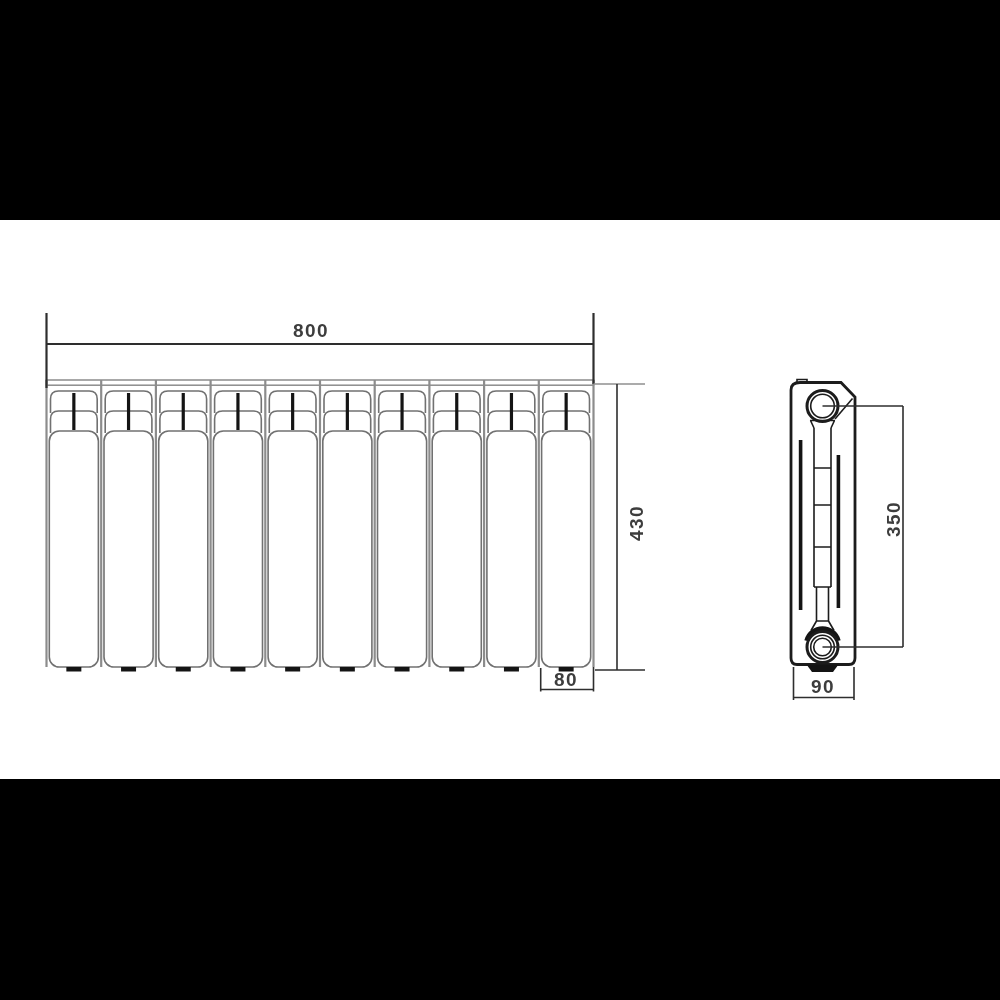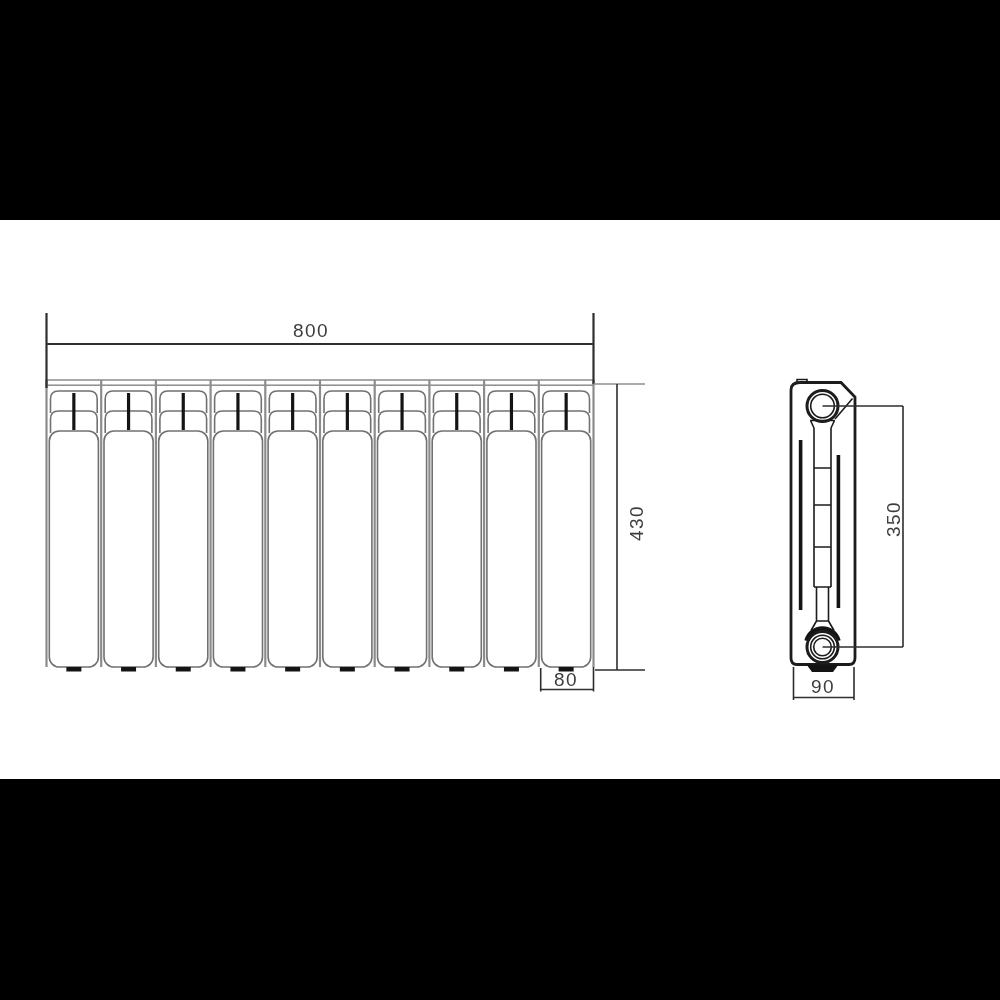--- a/index.html
+++ b/index.html
@@ -1,16 +1,16 @@
 <!DOCTYPE html>
 <html><head>
 <meta charset="utf-8">
 <style>
   html,body{margin:0;padding:0;background:#000;}
-  .canvas{position:relative;width:1000px;height:1000px;background:#000;overflow:hidden;}
+  .canvas{position:relative;width:1000px;height:1000px;background:#000;overflow:hidden;font-weight:bold;}
   svg{position:absolute;left:0;top:0;}
   .dim-text{
     font-family:"Liberation Sans", sans-serif;
     font-size:19px;
     letter-spacing:1.5px;
     fill:#3d3d3d;
   }
   .outline-gray{stroke:#717171;stroke-width:1.6;fill:none;}
   .outline-dark{stroke:#1c1c1c;stroke-width:2.8;fill:#fff;}
   .thin-dark{stroke:#1c1c1c;stroke-width:1.6;fill:none;}

